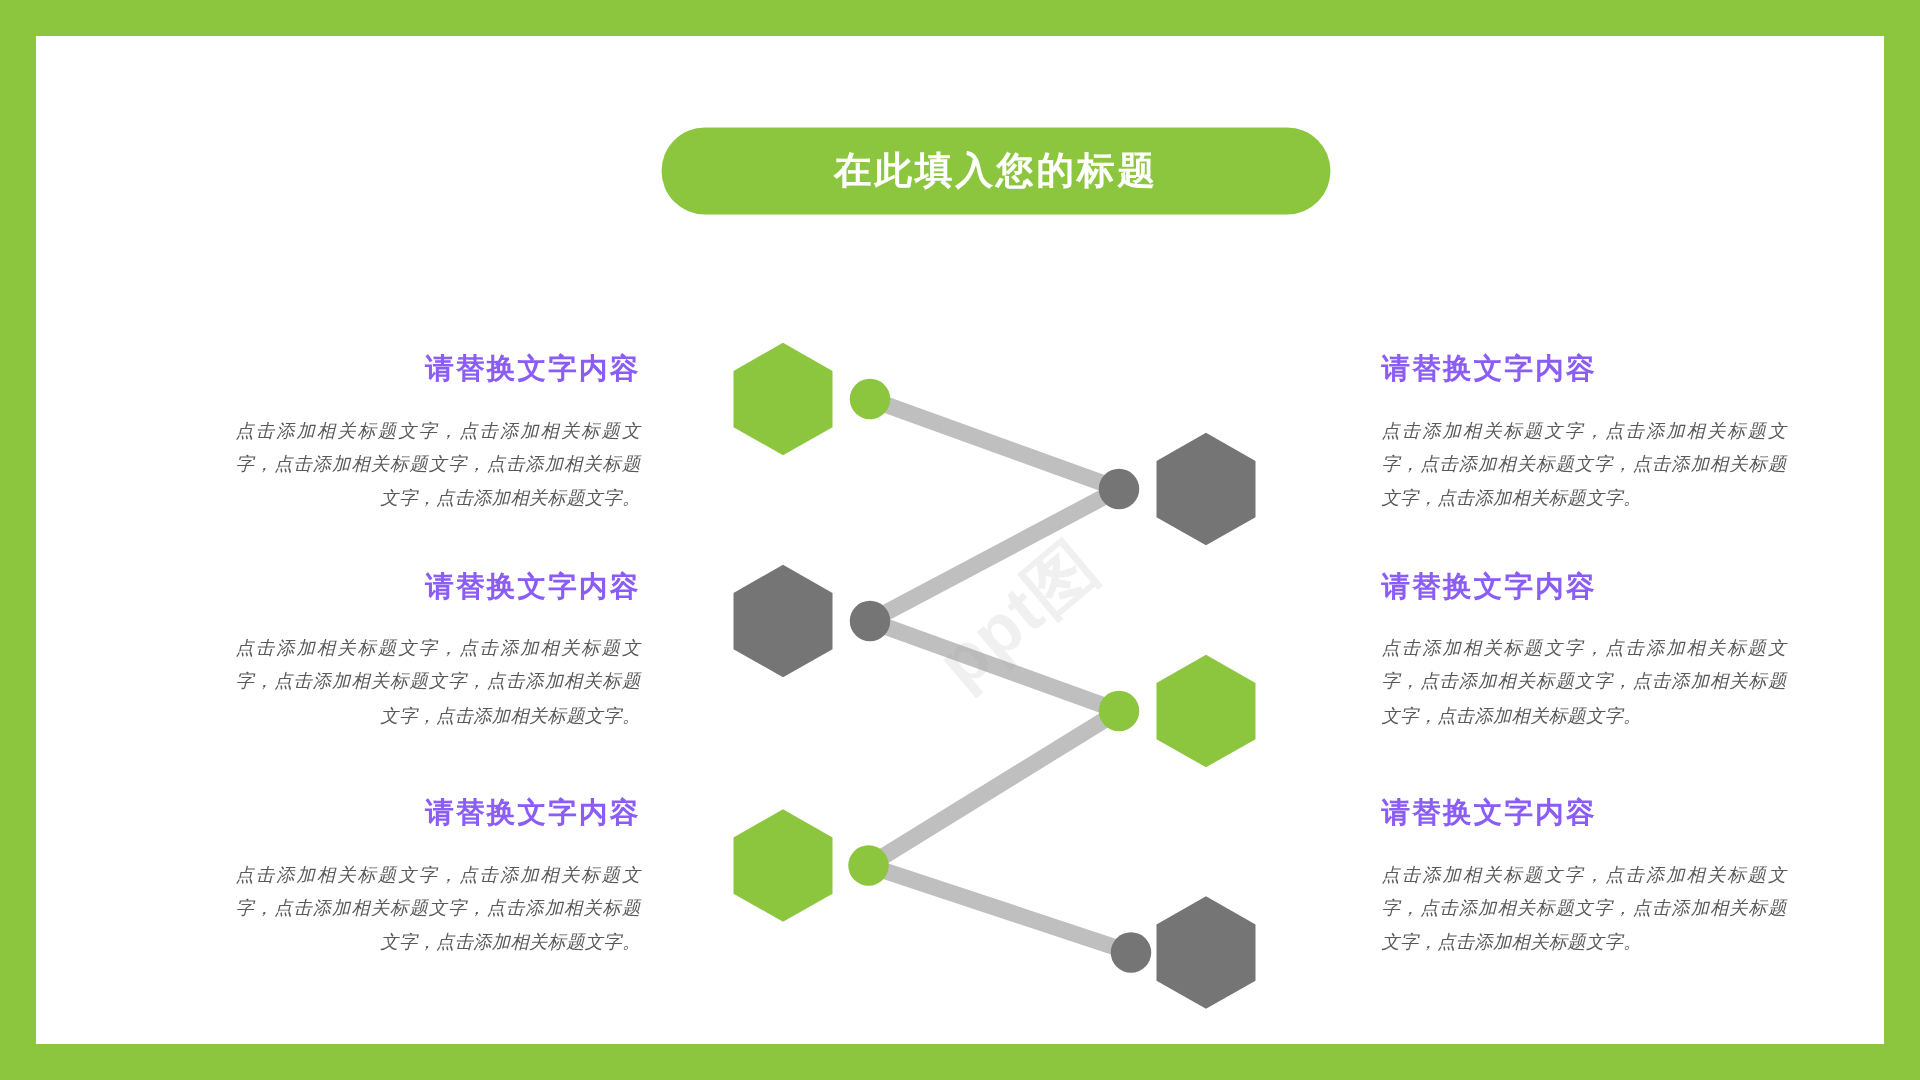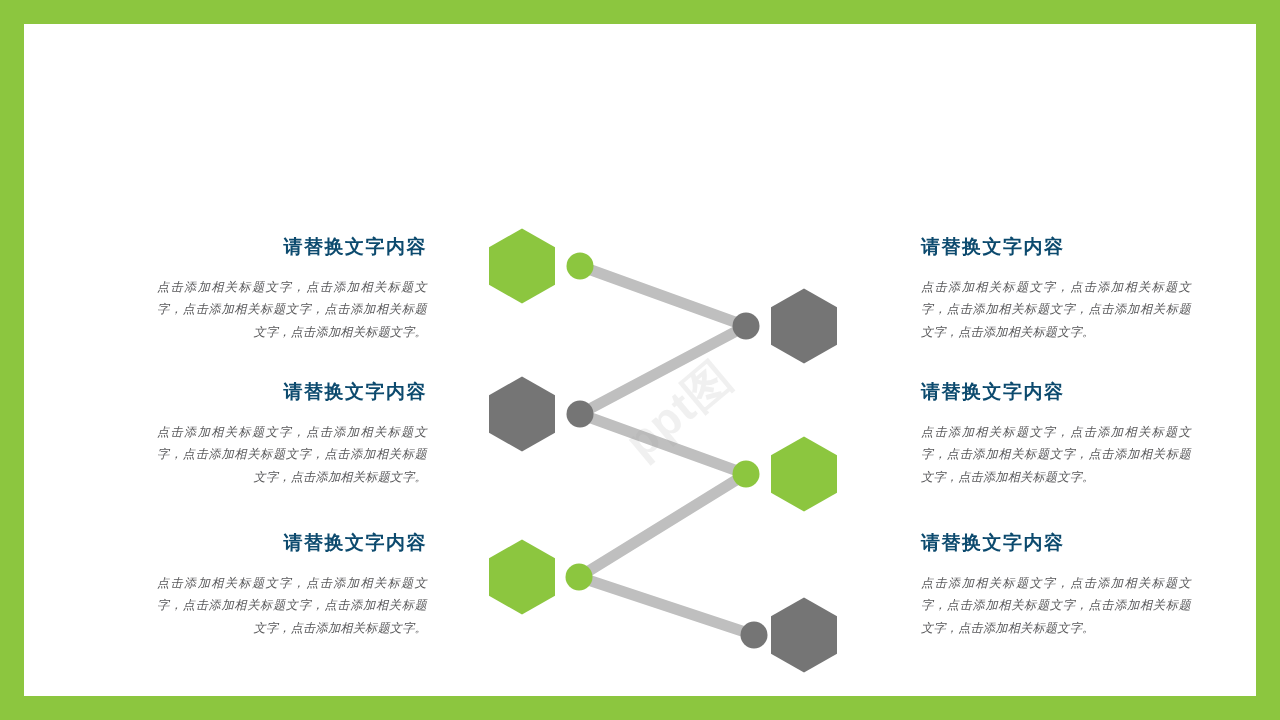--- a/index.html
+++ b/index.html
@@ -63,21 +63,21 @@
   .text-block.left  { left: 133px; text-align: right; }
   .text-block.right { left: 897px; text-align: left; }
 
   .tb-row-1 { top: 212px; }
   .tb-row-2 { top: 357px; }
   .tb-row-3 { top: 508px; }
 
   .text-block .tb-heading {
     font-size: 19px;
     font-weight: bold;
-    color: #0c4a6e;
+    color: #8b5cf6;
     line-height: 1.2;
     letter-spacing: 1.5px;
     margin: 0 0 17px 0;
   }
   .text-block .tb-body {
     font-size: 12.2px;
     color: #59595b;
     line-height: 1.85;
     letter-spacing: 0.2px;
     margin: 0;
@@ -120,20 +120,23 @@
     color: rgba(160, 160, 160, 0.16);
     white-space: nowrap;
   }
 </style>
 </head>
 <body>
 
 <div class="slide">
   <div class="slide-inner">
 
+    <div class="title-banner">
+      <span class="title-text">在此填入您的标题</span>
+    </div>
 
     <div class="text-block left tb-row-1">
       <div class="tb-heading">请替换文字内容</div>
       <div class="tb-body">点击添加相关标题文字，点击添加相关标题文字，点击添加相关标题文字，点击添加相关标题文字，点击添加相关标题文字。</div>
     </div>
 
     <div class="text-block left tb-row-2">
       <div class="tb-heading">请替换文字内容</div>
       <div class="tb-body">点击添加相关标题文字，点击添加相关标题文字，点击添加相关标题文字，点击添加相关标题文字，点击添加相关标题文字。</div>
     </div>

